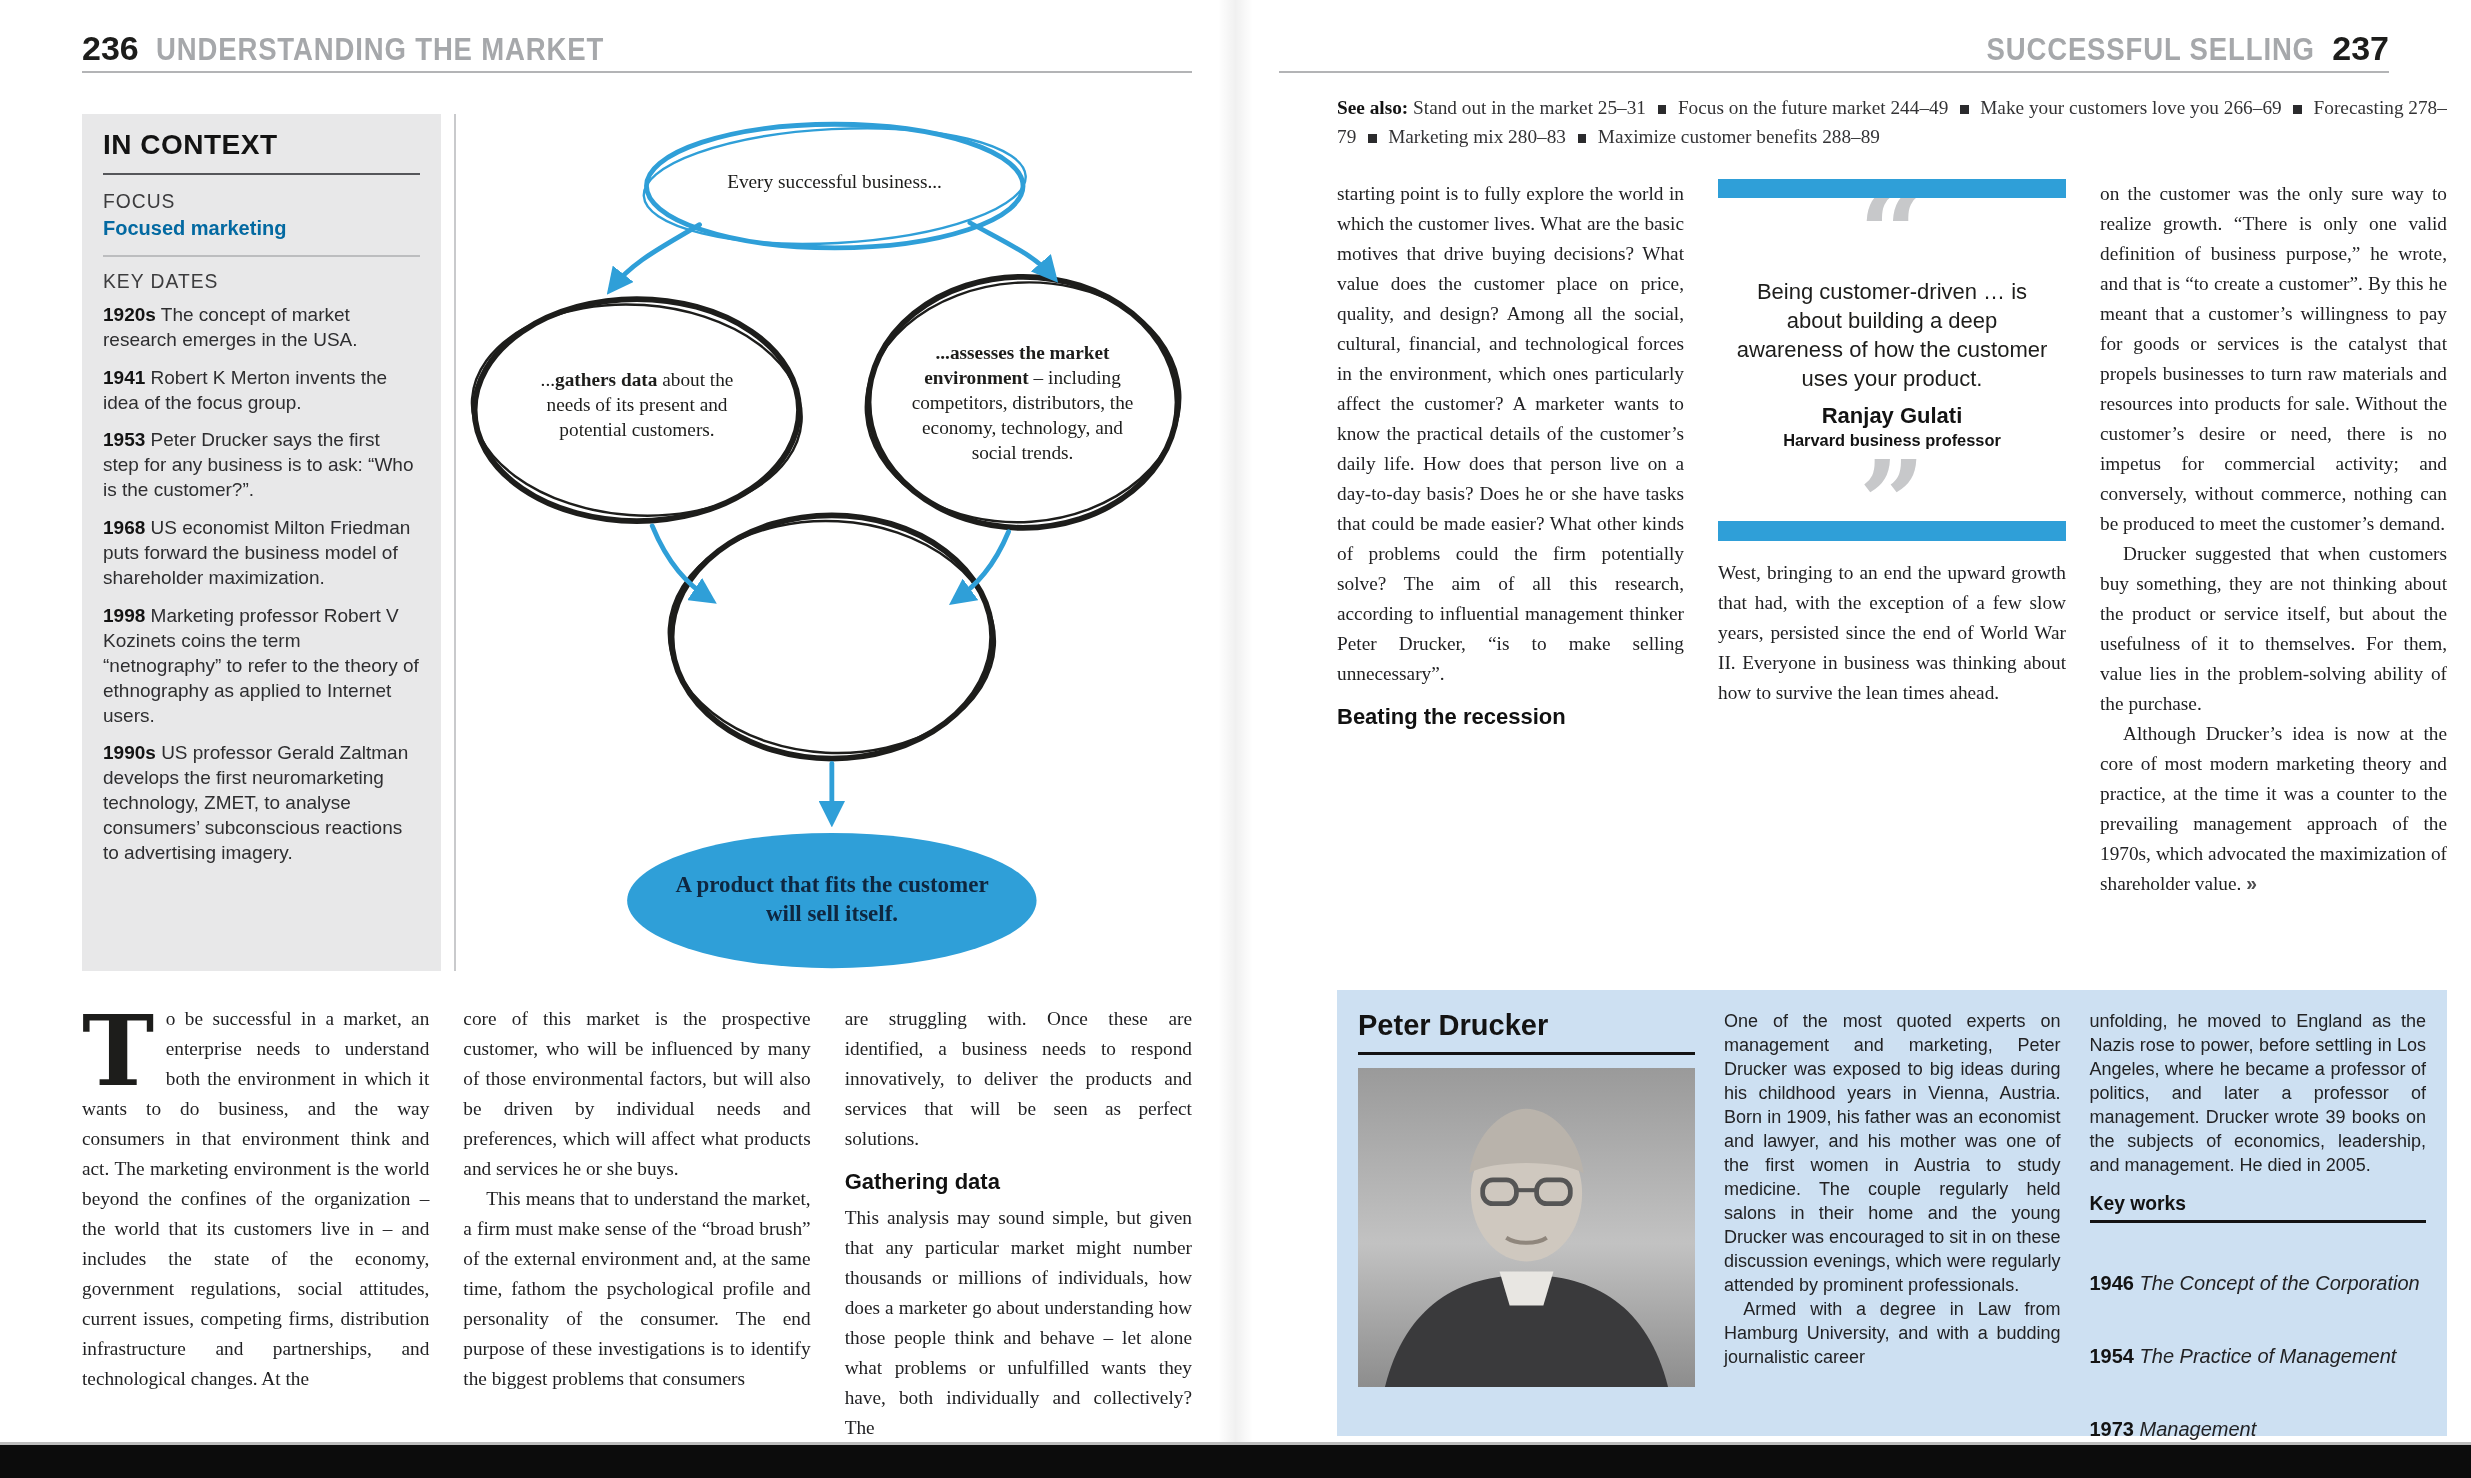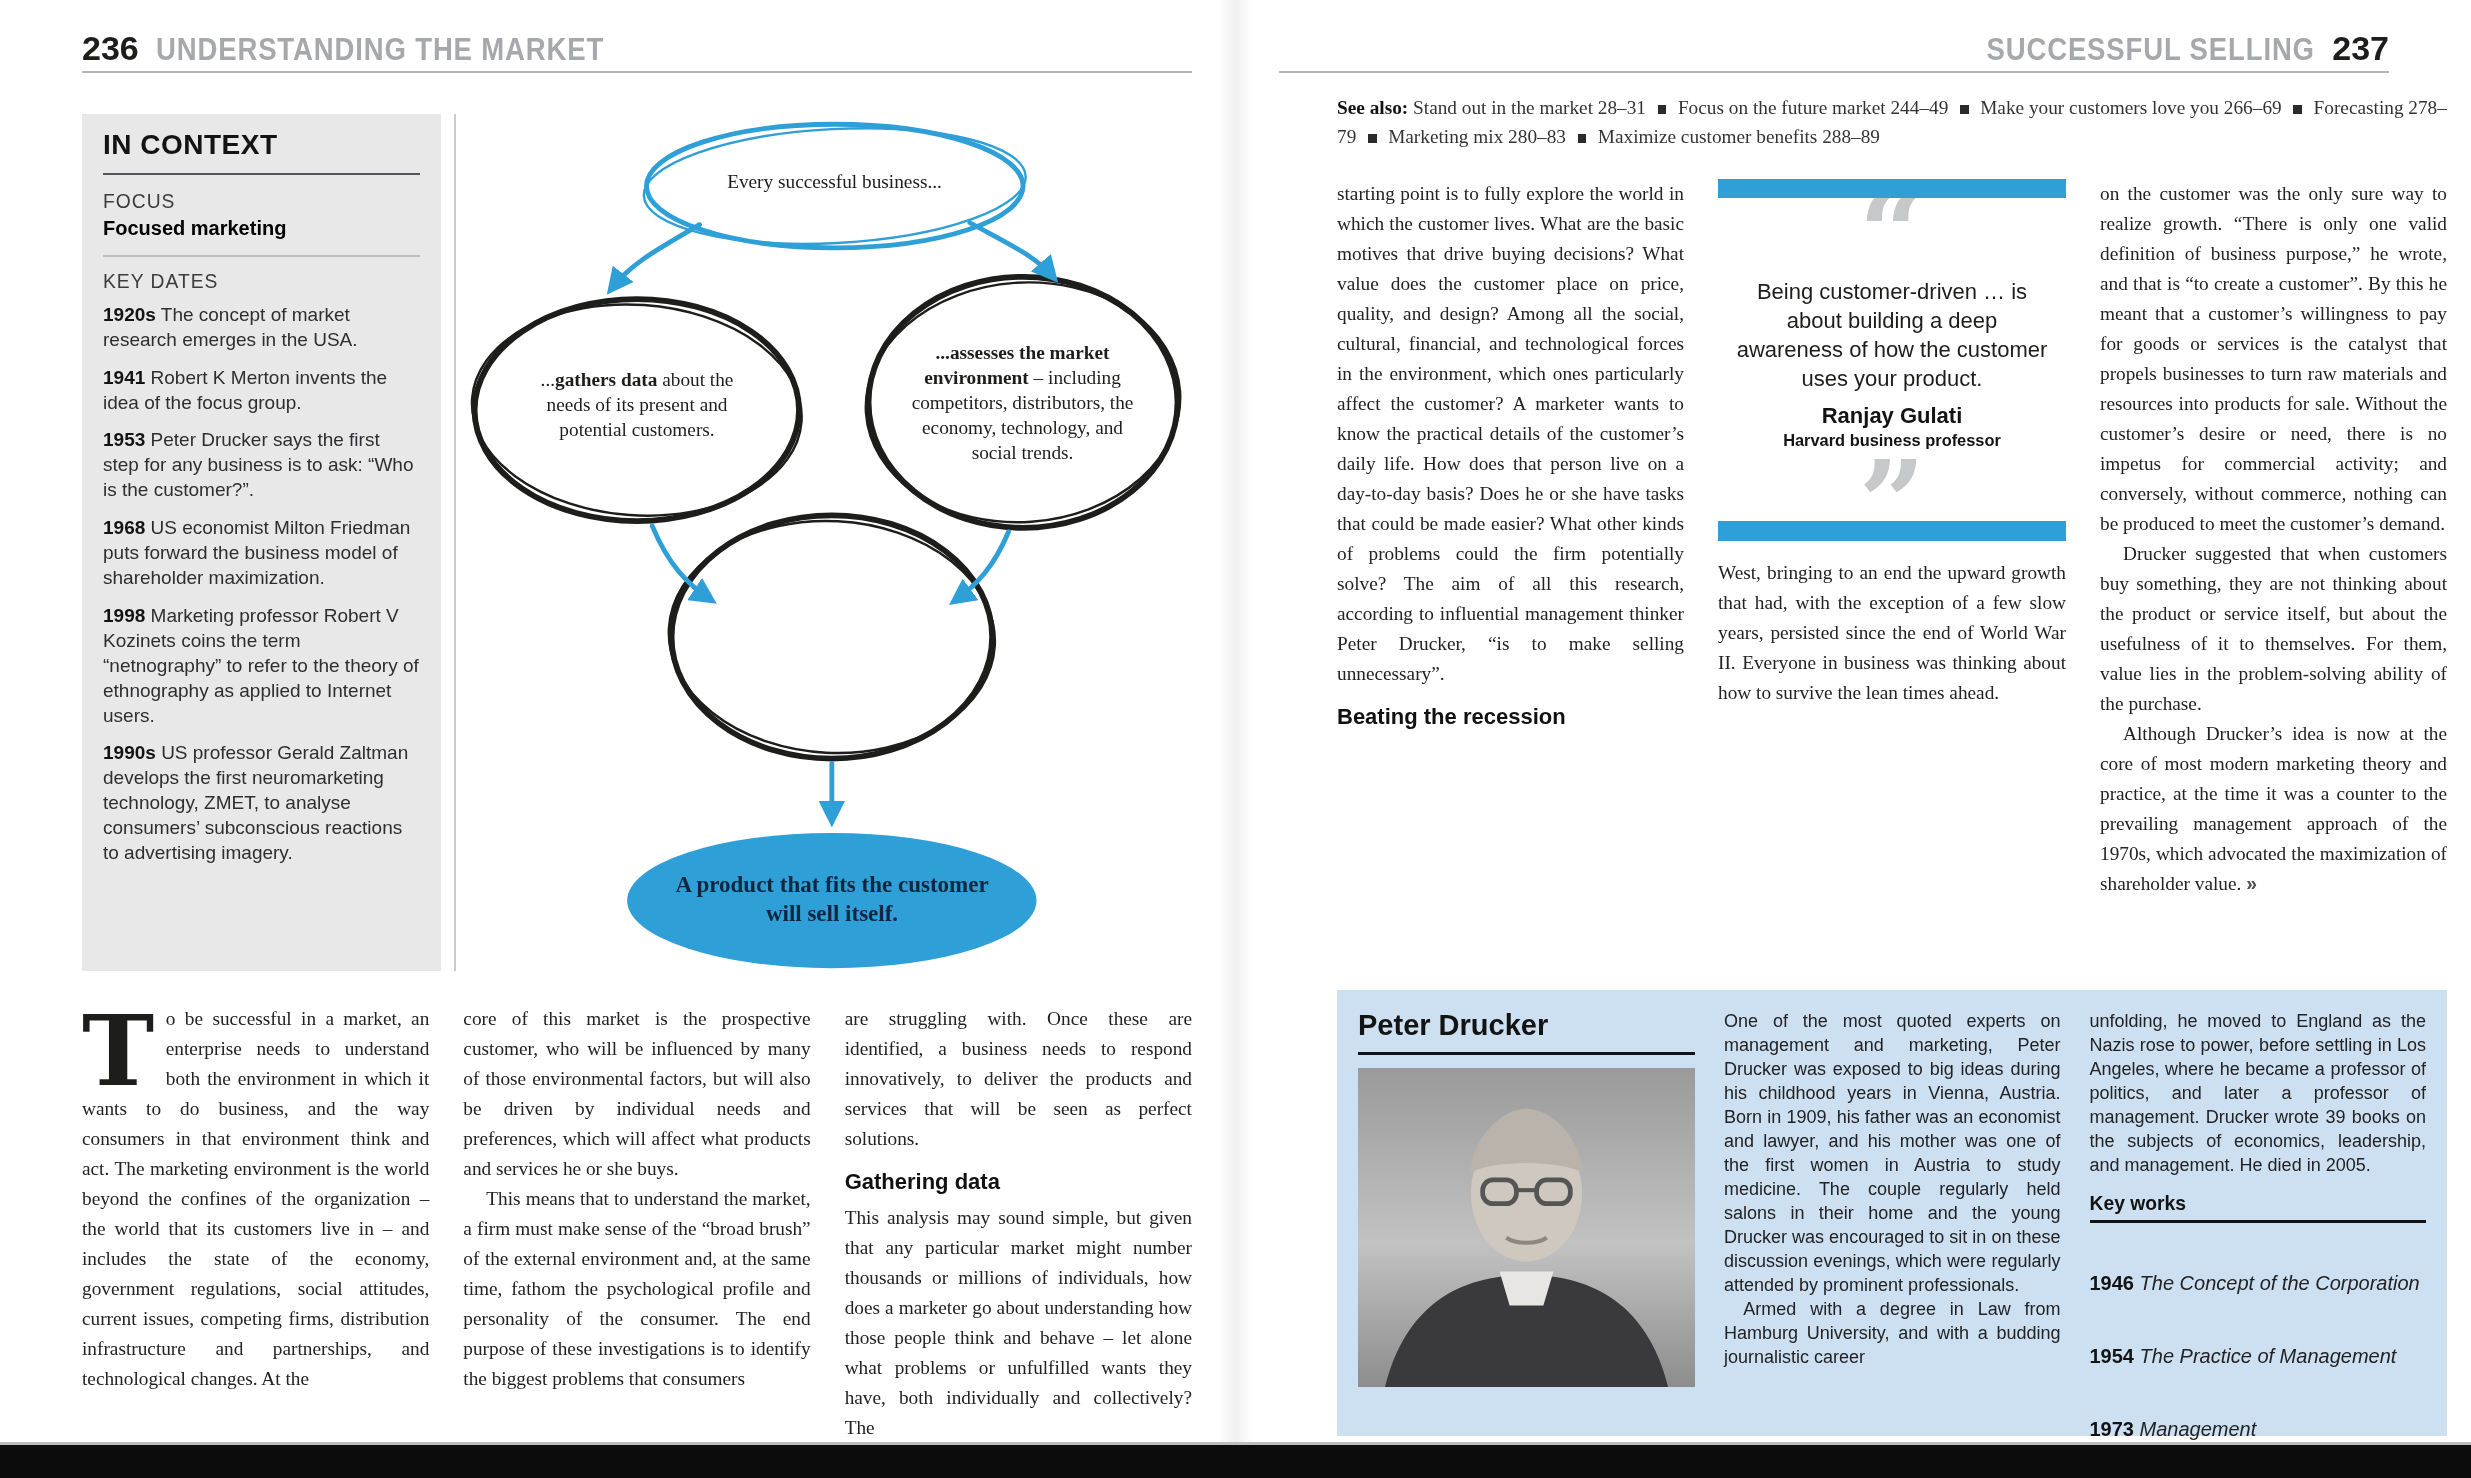--- a/index.html
+++ b/index.html
@@ -37,21 +37,21 @@
   
   .in-context {
     position:absolute; left:82px; top:114px; width:359px; height:857px;
     background:var(--context-bg, #e8e8e9); padding:15px 21px;
     font-family:"Liberation Sans", sans-serif;
   }
   .ic-title { font-weight:bold; font-size:28px; letter-spacing:0.5px; color:#131313; }
   .ic-rule-dark { height:2.9px; background:#55565a; margin:11.6px 0 15.4px; }
   .ic-rule-light { height:1.9px; background:#bcbdbf; margin:15.4px 0 13.5px; }
   .ic-label { font-size:19.3px; letter-spacing:1px; color:#3c3c3e; margin-bottom:3.9px; }
-  .ic-focus { font-weight:bold; font-size:20px; color:#000000; }
+  .ic-focus { font-weight:bold; font-size:20px; color:#0369a1; }
   .kd { font-size:19px; line-height:25px; color:#2e2e30; margin-bottom:12.6px; }
   .kd b { color:#131313; }
 
   .sidebar-divider { position:absolute; left:454px; top:114px; width:1.9px; height:857px; background:#c9cacc; }
 
   
   .diagram { position:absolute; left:463px; top:101px; width:729px; height:874px; }
   .diagram-svg { position:absolute; left:0; top:0; width:729px; height:874px; }
   .e-blue  { fill:#ffffff; stroke:var(--accent-blue, #2f9fd8); stroke-width:5; }
   .e-black { fill:#ffffff; stroke:#1d1d1b; stroke-width:6; }
@@ -231,21 +231,21 @@
 
   <div class="page page-right">
 
     <div class="runhead-row">
       <span class="runhead">SUCCESSFUL SELLING</span>
       <span class="pagenum">237</span>
     </div>
 
     <p class="see-also">
       <b>See also:</b>
-      <span>Stand out in the market 28–31</span><span class="sq"></span><span>Focus on the future market 244–49</span><span class="sq"></span><span>Make your customers love you 266–69</span><span class="sq"></span><span>Forecasting 278–79</span><span class="sq"></span><span>Marketing mix 280–83</span><span class="sq"></span><span>Maximize customer benefits 288–89</span>
+      <span>Stand out in the market 25–31</span><span class="sq"></span><span>Focus on the future market 244–49</span><span class="sq"></span><span>Make your customers love you 266–69</span><span class="sq"></span><span>Forecasting 278–79</span><span class="sq"></span><span>Marketing mix 280–83</span><span class="sq"></span><span>Maximize customer benefits 288–89</span>
     </p>
 
     <div class="right-body cols bodytext">
       <div class="col">
         <p>starting point is to fully explore the world in which the customer lives. What are the basic motives that drive buying decisions? What value does the customer place on price, quality, and design? Among all the social, cultural, financial, and technological forces in the environment, which ones particularly affect the customer? A marketer wants to know the practical details of the customer’s daily life. How does that person live on a day-to-day basis? Does he or she have tasks that could be made easier? What other kinds of problems could the firm potentially solve? The aim of all this research, according to influential management thinker Peter Drucker, “is to make selling unnecessary”.</p>
         <h3 class="subhead">Beating the recession</h3>
       </div>
 
       <div class="col">
         <div class="quote-block">

